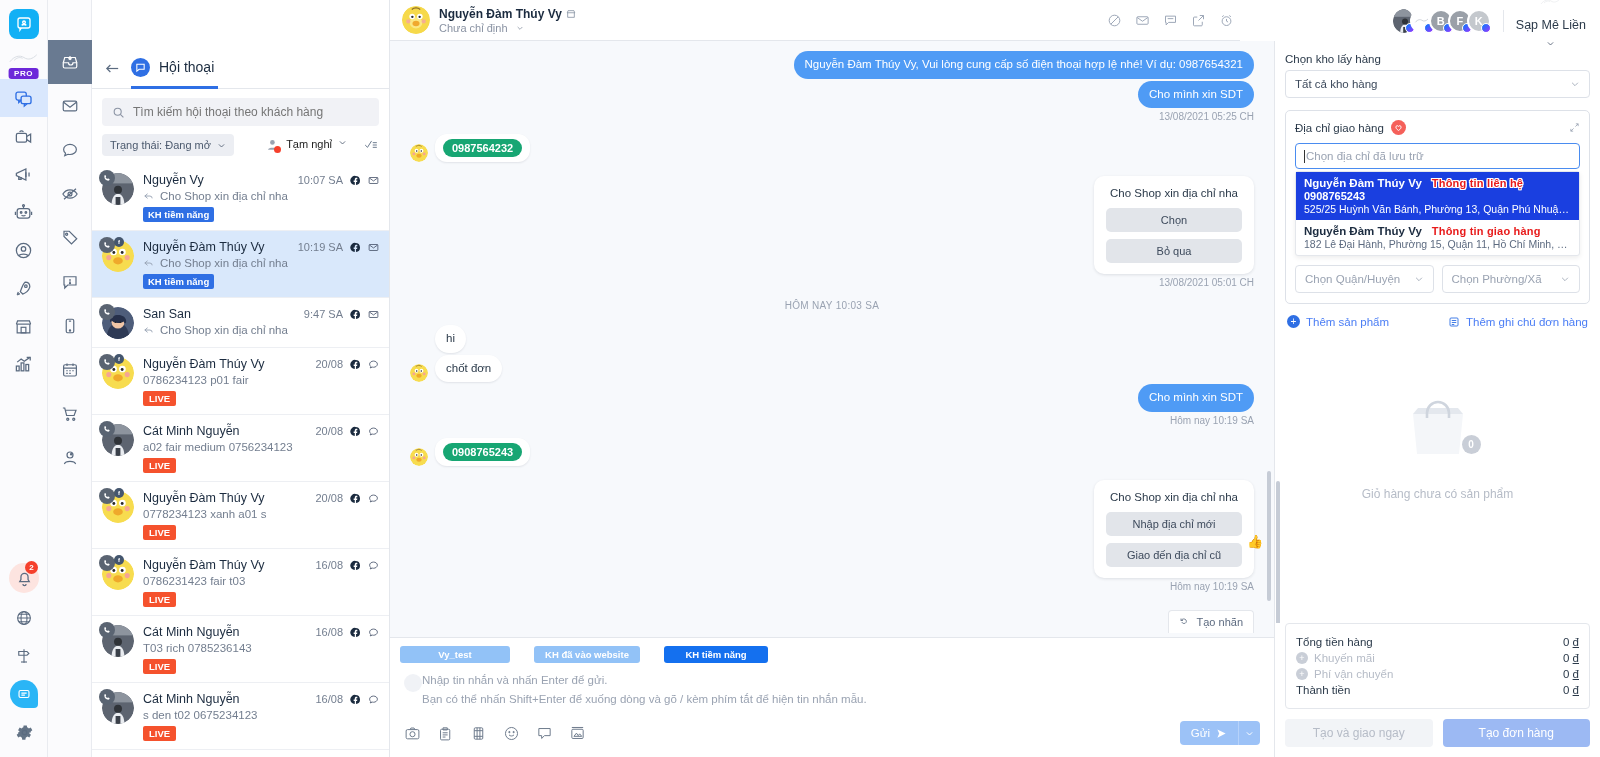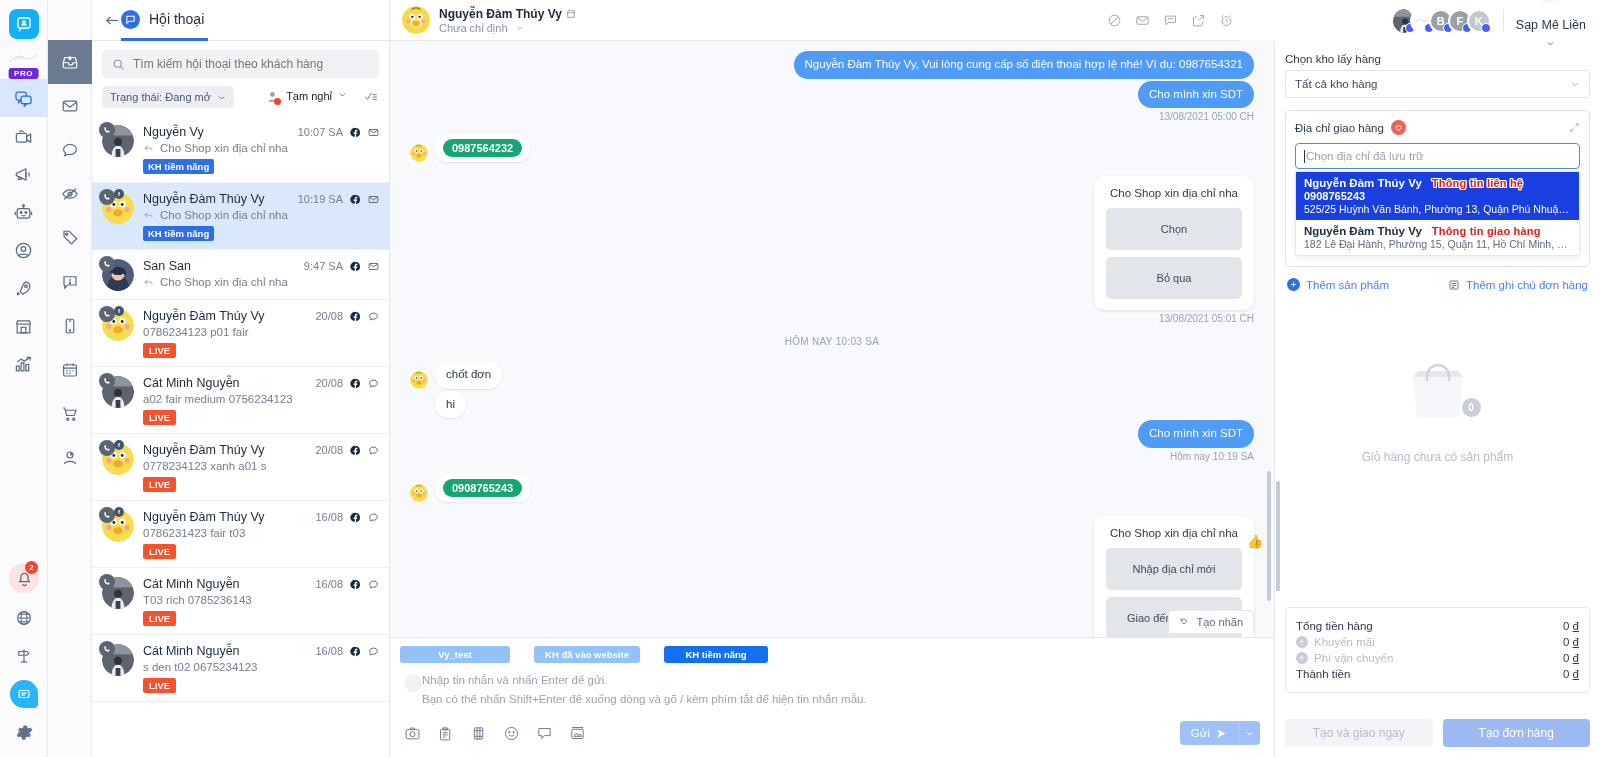--- a/index.html
+++ b/index.html
@@ -53,21 +53,21 @@
   
   .rail2{
     width:44px;flex:0 0 44px;background:#fbfbfd;border-right:1px solid #e9ebf0;
     display:flex;flex-direction:column;align-items:center;padding-top:40px;
   }
   .rail2-ico{ width:44px;height:44px;display:flex;align-items:center;justify-content:center;color:#5b6b80; }
   .rail2-ico.active{ background:#697a91;color:#fff; }
 
   
   .conv-col{ width:298px;flex:0 0 298px;border-right:1px solid #e4e7ec; display:flex; flex-direction:column; background:#fff;}
-  .conv-head{ height:41px;display:flex;align-items:center;padding:0 12px;border-bottom:1px solid #e4e7ec;}
+  .conv-head{ height:41px;display:flex;align-items:center;gap:10px;padding:0 12px;border-bottom:1px solid #e4e7ec;margin-top:48px;}
   .collapse-ico{ color:#5b6b80; display:flex; }
   .tab-title{ display:flex;align-items:center;gap:9px;height:41px;border-bottom:3px solid #2f6fe4;margin-bottom:-1px;padding-right:4px;}
   .tab-title .circ{ width:19px;height:19px;border-radius:50%;background:#2f6fe4;display:flex;align-items:center;justify-content:center;color:#fff;}
   .tab-title span{ font-size:14px; color:#1b2b3f; }
   .search-row{ padding:9px 10px 4px 10px; }
   .search-box{
     background:#f1f2f6;border-radius:4px;height:28px;display:flex;align-items:center;gap:8px;padding:0 10px;
   }
   .search-box input{ border:0;background:transparent;outline:none;font-size:12px;color:#8a93a3;width:100%;font-family:inherit;}
   .filter-row{ display:flex;align-items:center;gap:8px;padding:4px 10px 8px 10px; }
@@ -126,21 +126,21 @@
     background:#fff;border-radius:12px;padding:5px 8px;box-shadow:0 1px 2px rgba(30,40,60,.10);display:inline-block;
   }
   .phone-pill b{
     background:#17a673;color:#fff;font-size:11px;font-weight:bold;border-radius:10px;padding:3px 9px;display:inline-block;
   }
   .card{
     background:#fff;border-radius:10px;box-shadow:0 1px 3px rgba(30,40,60,.12);padding:11px 12px;width:160px;
   }
   .card-title{ font-size:11.5px;color:#2b3a4a;text-align:center;margin-bottom:9px;}
   .card-btn{
-    background:#e2e5ea;border-radius:5px;height:42px;display:flex;align-items:center;justify-content:center;
+    background:#e2e5ea;border-radius:5px;height:24px;display:flex;align-items:center;justify-content:center;
     font-size:11px;color:#3d4a5c;margin-bottom:7px;
   }
   .card-btn:last-child{ margin-bottom:0; }
   .scroll-thumb{ position:absolute;right:3px;top:430px;width:4px;height:130px;border-radius:2px;background:#c6ccd6;}
   .thumbs-up{ position:absolute;right:10px;top:493px;font-size:13px;}
 
   
   .composer{ border-top:1px solid #e4e7ec;background:#fff;position:relative; }
   .taonhan{
     position:absolute;right:20px;top:-28px;background:#fff;border:1px solid #e4e7ec;border-bottom:none;
@@ -200,21 +200,21 @@
           text-shadow: -1px 0 #fff, 0 1px #fff, 1px 0 #fff, 0 -1px #fff, -1px -1px #fff, 1px 1px #fff, 1px -1px #fff, -1px 1px #fff;}
   .two-sel{ display:flex;gap:8px;margin-top:9px; }
   .two-sel .select{ flex:1; }
   .links{ display:flex;margin-top:11px;padding:0 2px; }
   .lnk{ display:flex;align-items:center;gap:6px;font-size:11.5px;color:#4a7df5;}
   .lnk.right-lnk{ margin-left:auto; }
   .plus-c{ width:13px;height:13px;border-radius:50%;background:#2f6fe4;color:#fff;display:flex;align-items:center;justify-content:center;font-size:10px;line-height:1;}
   .empty-cart{ text-align:center;margin-top:70px; }
   .cart-cap{ font-size:12px;color:#b6bcc7;margin-top:26px;}
   .bag0{ position:absolute;right:-10px;bottom:4px;width:19px;height:19px;border-radius:50%;background:#c9ced7;color:#fff;font-size:10px;display:flex;align-items:center;justify-content:center;font-weight:bold;}
-  .totals{ border:1px solid #e4e7ec;border-radius:4px;margin:16px 10px;padding:8px 10px;}
+  .totals{ border:1px solid #e4e7ec;border-radius:4px;margin:0 10px;padding:8px 10px;}
   .trow{ display:flex;align-items:center;font-size:11.5px;margin:4px 0;}
   .trow .lab{ color:#2b3a4a; }
   .trow.muted .lab{ color:#b6bcc7; }
   .trow .val{ margin-left:auto;color:#2b3a4a; }
   .trow .u{ text-decoration:underline; }
   .plus-g{ width:12px;height:12px;border-radius:50%;background:#c9ced7;color:#fff;display:inline-flex;align-items:center;justify-content:center;font-size:9px;margin-right:6px;}
   .right-actions{ display:flex;gap:10px;padding:10px;}
   .btn-ghost{ flex:1;background:#f2f4f7;border-radius:4px;height:28px;display:flex;align-items:center;justify-content:center;font-size:12px;color:#b6bcc7;}
   .btn-primary{ flex:1;background:#9cb9f3;border-radius:4px;height:28px;display:flex;align-items:center;justify-content:center;font-size:12px;color:#fff;}
   .right-scroll{ position:absolute;left:1px;top:440px;width:4px;height:160px;border-radius:2px;background:#c6ccd6;}
@@ -970,21 +970,21 @@
 
     <div class="msgs" id="msgs">
       <div class="scroll-thumb"></div>
       <div class="thumbs-up">👍</div>
     <div class="row out">
           <div class="bubble-out">Nguyễn Đàm Thúy Vy, Vui lòng cung cấp số điện thoại hợp lệ nhé! Ví dụ: 0987654321</div>
         </div>
         <div class="row out">
           <div class="bubble-out">Cho mình xin SDT</div>
         </div>
-        <div class="ts">13/08/2021 05:00 CH</div>
+        <div class="ts">13/08/2021 05:25 CH</div>
         <div class="row" style="margin:12px 0 6px 0">
           <div class="small-av">
             <svg width="18" height="18" viewBox="0 0 40 40">
               <circle cx="20" cy="20" r="20" fill="#f7dc4f"></circle>
               <circle cx="14.5" cy="15" r="4.2" fill="#fff"></circle>
               <circle cx="25.5" cy="15" r="4.2" fill="#fff"></circle>
               <circle cx="14.8" cy="15.6" r="1.8" fill="#2b2b2b"></circle>
               <circle cx="25.2" cy="15.6" r="1.8" fill="#2b2b2b"></circle>
               <ellipse cx="20" cy="26" rx="6" ry="4.5" fill="#efa92b"></ellipse>
               <circle cx="8.5" cy="22" r="3.2" fill="#f493ab" opacity=".75"></circle>
@@ -997,38 +997,38 @@
         <div class="row out" style="margin-top:14px">
           <div class="card">
             <div class="card-title">Cho Shop xin địa chỉ nha</div>
             <div class="card-btn">Chọn</div>
             <div class="card-btn">Bỏ qua</div>
           </div>
         </div>
         <div class="ts">13/08/2021 05:01 CH</div>
         <div class="daysep">HÔM NAY 10:03 SA</div>
         <div class="row">
+          <div style="width:25px"></div>
+          <div class="bubble-in">hi</div>
+        </div>
+        <div class="row">
           <div class="small-av">
             <svg width="18" height="18" viewBox="0 0 40 40">
               <circle cx="20" cy="20" r="20" fill="#f7dc4f"></circle>
               <circle cx="14.5" cy="15" r="4.2" fill="#fff"></circle>
               <circle cx="25.5" cy="15" r="4.2" fill="#fff"></circle>
               <circle cx="14.8" cy="15.6" r="1.8" fill="#2b2b2b"></circle>
               <circle cx="25.2" cy="15.6" r="1.8" fill="#2b2b2b"></circle>
               <ellipse cx="20" cy="26" rx="6" ry="4.5" fill="#efa92b"></ellipse>
               <circle cx="8.5" cy="22" r="3.2" fill="#f493ab" opacity=".75"></circle>
               <circle cx="31.5" cy="22" r="3.2" fill="#f493ab" opacity=".75"></circle>
               <path d="M13 5.5c3.5-3 9.5-3 13 0" stroke="#9a7b33" stroke-width="1.8" fill="none"></path>
             </svg>
           </div>
           <div class="bubble-in">chốt đơn</div>
-        </div>
-        <div class="row">
-          <div style="width:25px"></div>
-          <div class="bubble-in">hi</div>
         </div>
         <div class="row out">
           <div class="bubble-out">Cho mình xin SDT</div>
         </div>
         <div class="ts">Hôm nay 10:19 SA</div>
         <div class="row" style="margin:12px 0 6px 0">
           <div class="small-av">
             <svg width="18" height="18" viewBox="0 0 40 40">
               <circle cx="20" cy="20" r="20" fill="#f7dc4f"></circle>
               <circle cx="14.5" cy="15" r="4.2" fill="#fff"></circle>
@@ -1189,20 +1189,34 @@
             </div>
             <div class="dd-item">
               <div class="dd-r1">
                 <span class="dd-name">Nguyễn Đàm Thúy Vy</span>
                 <span class="annot">Thông tin giao hàng</span>
               </div>
               <div class="dd-addr">182 Lê Đại Hành, Phường 15, Quận 11, Hồ Chí Minh, Vi...</div>
             </div>
           </div>
 
+        <div class="two-sel">
+          <div class="select">
+            <span class="cv">Chọn Quận/Huyện</span>
+            <svg width="10" height="10" viewBox="0 0 24 24" fill="none" stroke="#9aa3b2" stroke-width="2">
+                <path d="M5 9l7 7 7-7"></path>
+              </svg>
+          </div>
+          <div class="select">
+            <span class="cv">Chọn Phường/Xã</span>
+            <svg width="10" height="10" viewBox="0 0 24 24" fill="none" stroke="#9aa3b2" stroke-width="2">
+                <path d="M5 9l7 7 7-7"></path>
+              </svg>
+          </div>
+        </div>
       </div>
 
       <div class="links">
         <div class="lnk">
           <span class="plus-c">+</span>
           <span>Thêm sản phẩm</span>
         </div>
         <div class="lnk right-lnk">
           <span>
             <svg width="12" height="12" viewBox="0 0 24 24" fill="none" stroke="#2f6fe4" stroke-width="1.8">

